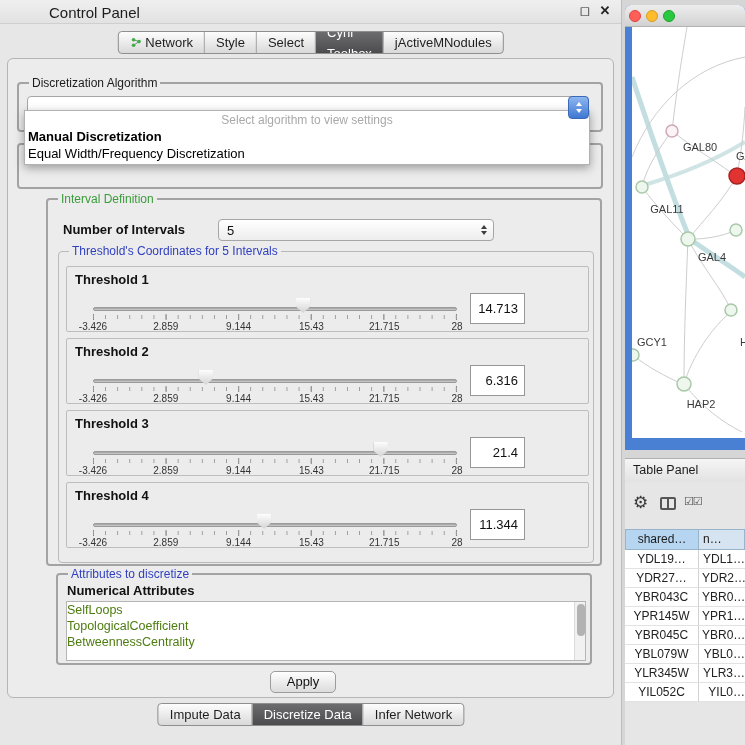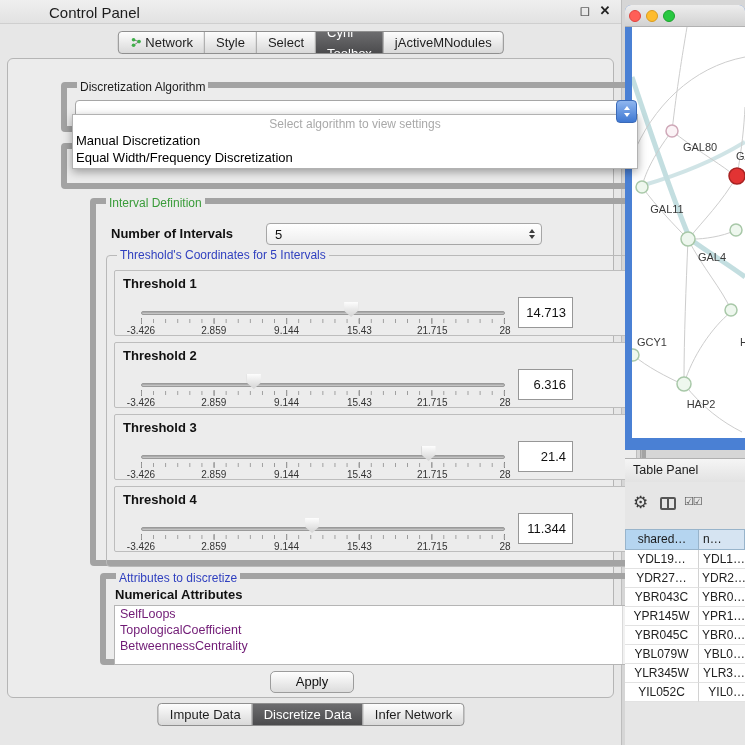--- a/index.html
+++ b/index.html
@@ -21,21 +21,21 @@
   .seg .s{padding:0 11px;height:21px;line-height:21px;font-size:13px;color:#1e1e1e;
       border-left:1px solid #a3a3a3;display:flex;align-items:center;gap:4px;}
   .seg .s:first-child{border-left:none;padding-left:12px;}
   .seg .s.sel{background:linear-gradient(#6c6c6e,#4c4c4e);color:#fff;}
   .seg-top{top:31px;left:50%;transform:translateX(-50%);}
   .seg-bottom{top:703px;left:50%;transform:translateX(-50%);}
 
   .content{position:absolute;left:7px;top:58px;width:607px;height:640px;
       background:#ececec;border:1px solid #b5b5b5;border-radius:6px;}
 
-  .group{position:absolute;border:6px solid #a3a3a3;border-radius:4px;margin-left:44px;}
+  .group{position:absolute;border:2px solid #a3a3a3;border-radius:4px;}
   .glabel{position:absolute;top:-8px;left:10px;background:#ececec;padding:0 3px;
       font-size:12px;line-height:14px;color:#1c1c1c;white-space:nowrap;}
   .glabel.green{color:#3a9c3a;text-align:center;}
   .glabel.blue{color:#2f3fbf;}
 
   
   .algo-group{left:9px;top:23px;width:586px;height:50px;}
   .algo-combo{position:absolute;left:8px;top:12px;width:562px;height:23px;background:#fff;
       border:1px solid #a6a6a6;border-radius:4px;}
   .blue-stepper{position:absolute;left:549px;top:12px;width:21px;height:23px;border-radius:4px;
@@ -43,21 +43,21 @@
       display:flex;flex-direction:column;align-items:center;justify-content:center;gap:3px;}
   .tri-up-w{width:0;height:0;border-left:3.5px solid transparent;border-right:3.5px solid transparent;
       border-bottom:4px solid #fff;}
   .tri-dn-w{width:0;height:0;border-left:3.5px solid transparent;border-right:3.5px solid transparent;
       border-top:4px solid #fff;}
 
   .popup{position:absolute;left:5px;top:26px;width:566px;background:#fff;z-index:50;
       border:1px solid #b2b2b2;box-shadow:0 3px 9px rgba(0,0,0,.35);padding:1px 0 2px 0;}
   .popup .ph{text-align:center;color:#a9a9a9;font-size:12px;height:16px;line-height:16px;}
   .popup .opt{font-size:13px;height:17px;line-height:17px;padding-left:3px;color:#000;}
-  .popup .opt.b{font-weight:normal;}
+  .popup .opt.b{font-weight:bold;}
 
   
   .combo{position:absolute;background:linear-gradient(#ffffff,#ededed);border:1px solid #a6a6a6;
       border-radius:4px;font-size:13px;color:#111;}
   .combo .val{position:absolute;left:8px;top:0;line-height:21px;white-space:nowrap;}
   .arrows{position:absolute;right:6px;top:50%;transform:translateY(-50%);
       display:flex;flex-direction:column;gap:2px;}
   .tri-up{width:0;height:0;border-left:3.5px solid transparent;border-right:3.5px solid transparent;
       border-bottom:4px solid #3c3c3c;}
   .tri-dn{width:0;height:0;border-left:3.5px solid transparent;border-right:3.5px solid transparent;
@@ -88,26 +88,26 @@
   .scale{position:absolute;left:0;top:54px;width:100%;height:11px;font-size:10px;color:#333;}
   .scale span{position:absolute;transform:translateX(-50%);white-space:nowrap;}
   .vbox{position:absolute;left:403px;top:26px;width:55px;height:31px;background:#fff;
       border:1px solid #979797;font-size:13px;color:#111;text-align:right;
       line-height:29px;padding-right:6px;}
 
   .attr-group{left:48px;top:514px;width:536px;height:92px;}
   .attr-title{position:absolute;left:9px;top:8px;font-size:13px;font-weight:bold;color:#111;}
   .attr-list{position:absolute;left:8px;top:26px;width:520px;height:60px;background:#fff;
       border:1px solid #b5b5b5;overflow:hidden;}
-  .attr-item{font-size:12.5px;color:#701a75;line-height:16px;padding-left:5px;white-space:nowrap;}
+  .attr-item{font-size:12.5px;color:#4d7c0f;line-height:16px;white-space:nowrap;}
   .vscroll{position:absolute;right:0;top:0;width:11px;height:100%;background:#f1f1f1;
       border-left:1px solid #dadada;}
   .vthumb{position:absolute;left:1.5px;top:2px;width:8px;height:32px;background:#b2b2b2;border-radius:4px;}
 
-  .apply-btn{position:absolute;left:262px;top:612px;width:84px;height:22px;
+  .apply-btn{position:absolute;left:262px;top:612px;width:66px;height:22px;
       background:linear-gradient(#fefefe,#dcdcdc);border:1px solid #9c9c9c;border-radius:5px;
       font-size:13px;color:#111;text-align:center;line-height:20px;}
 
   .net-icon{width:11px;height:11px;display:inline-block;}
 
   
   .netwin{position:absolute;left:625px;top:5px;width:120px;height:445px;border-radius:6px 6px 0 0;
       overflow:hidden;background:#4a80d4;}
   .netwin-titlebar{position:absolute;left:0;top:0;width:100%;height:22px;
       background:linear-gradient(#ededed,#d2d2d2);border-bottom:1px solid #b2b2b2;}

